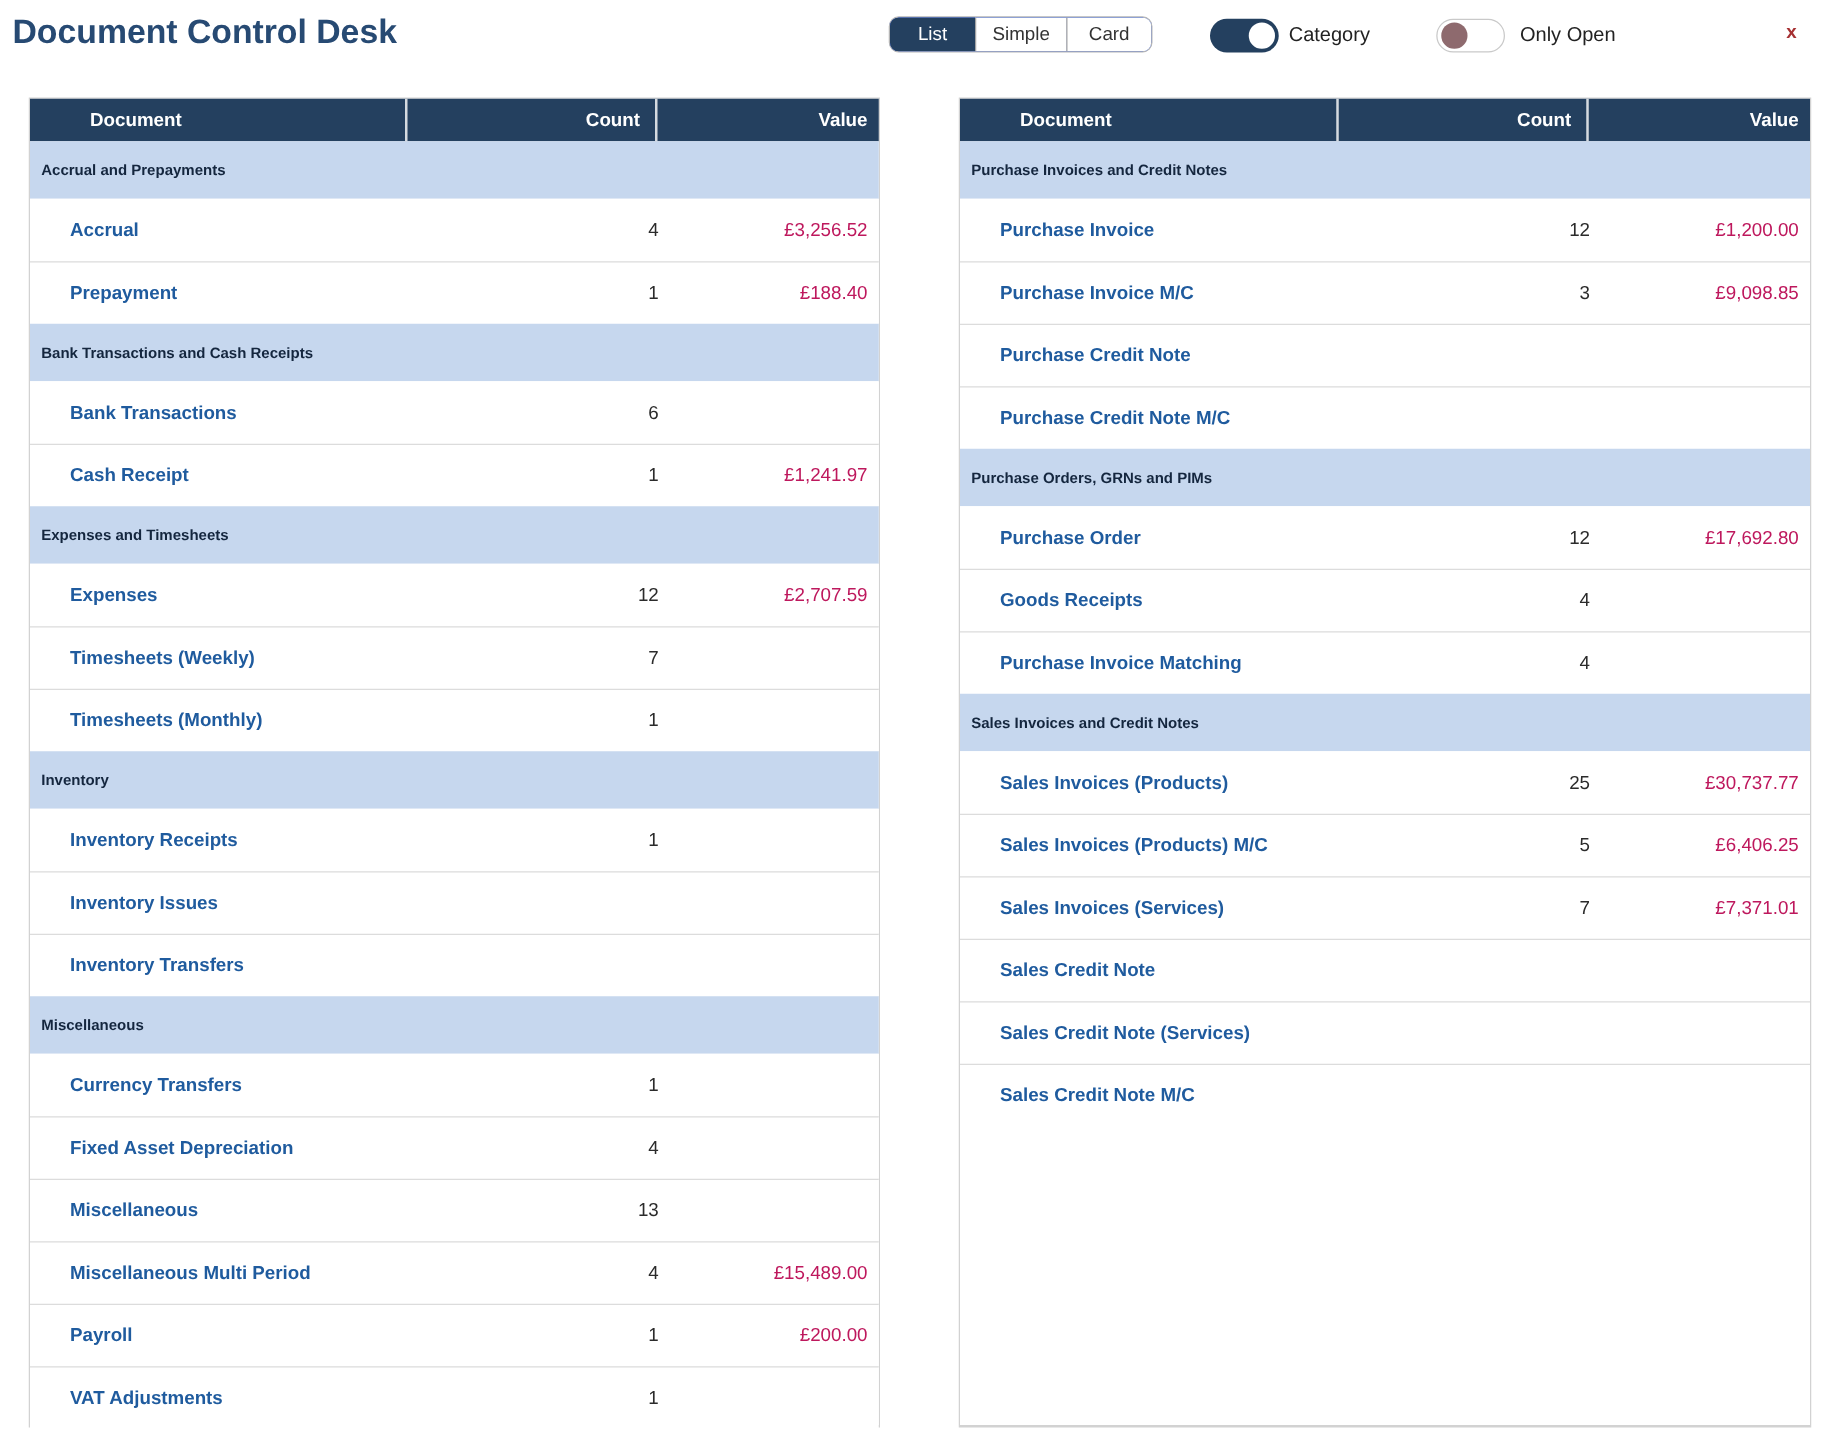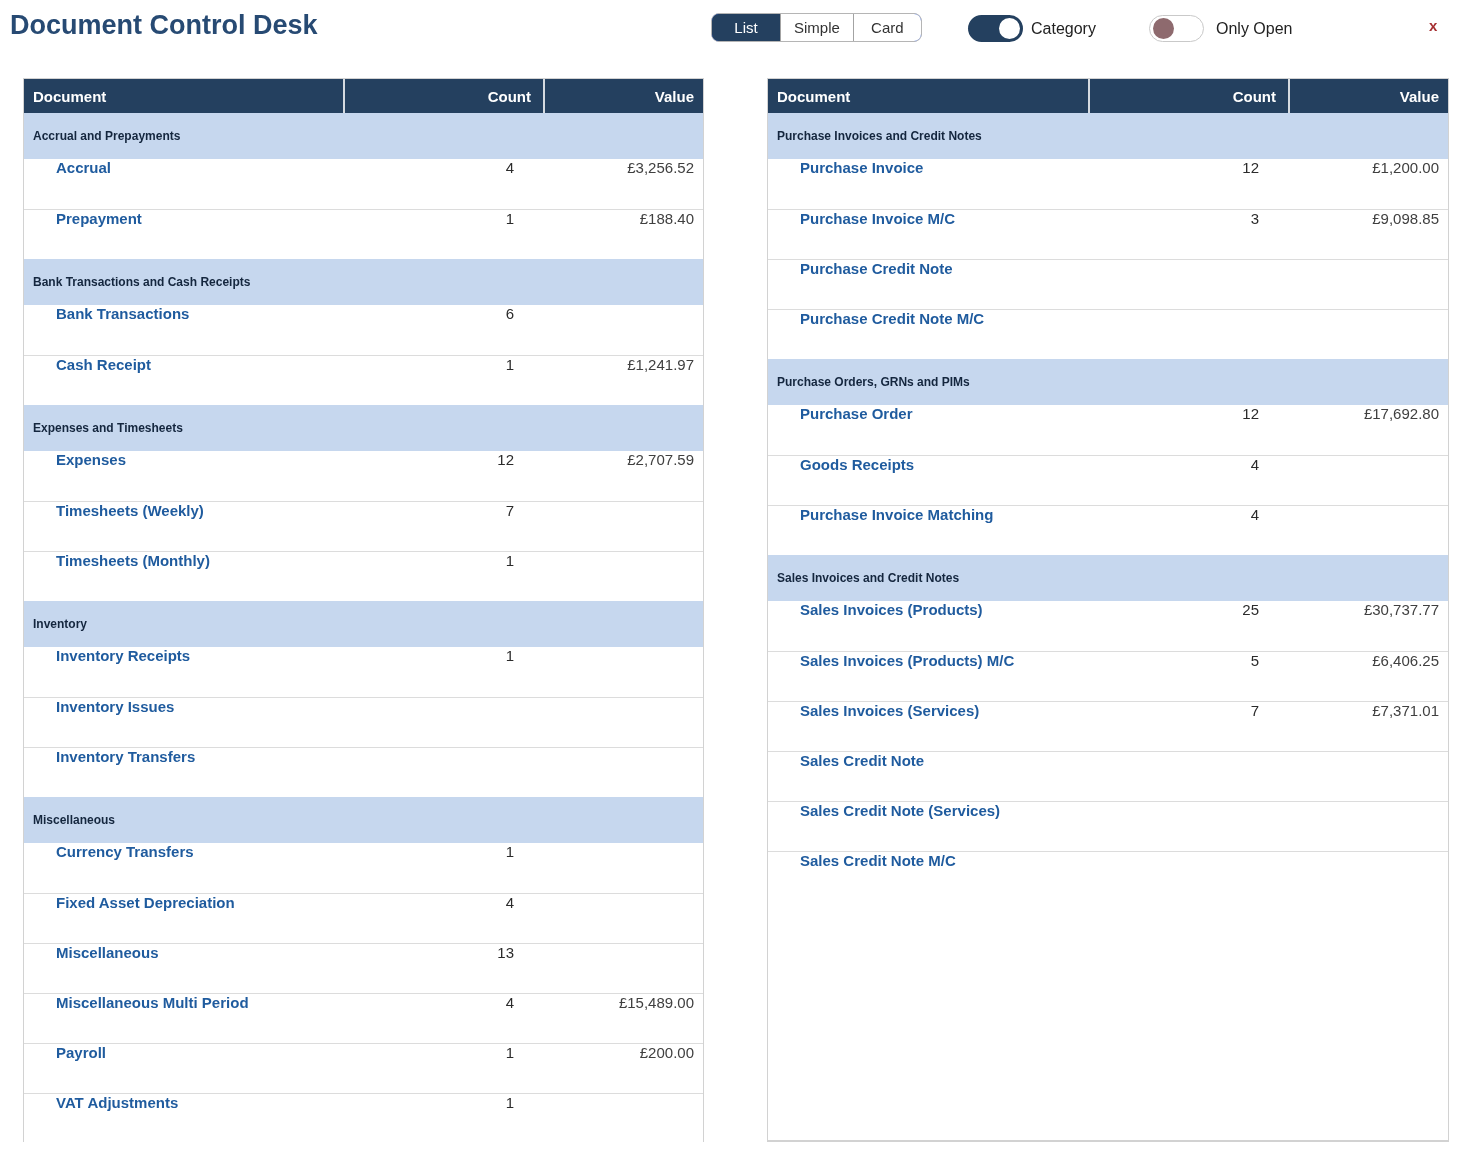--- a/index.html
+++ b/index.html
@@ -61,40 +61,40 @@
   }
   #table-left{ left:23px;  width:681px; }
   #table-right{ left:767px; width:682px; }
 
   .thead{
     display:flex; height:34px;
     background:#24405f; color:#fff;
     font-size:15px; font-weight:bold;
   }
   .th{ display:flex; align-items:center; }
-  .th-document{ flex:1; padding-left:9px; }
+  .th-document{ flex:1; padding-left:22px;margin-left:26px; }
   .th-count{ width:200px; justify-content:flex-end; padding-right:12px; border-left:2px solid #d5dae0; }
-  .th-value{ width:160px; justify-content:flex-end; padding-right:9px;  border-left:2px solid #d5dae0; }
+  .th-value{ width:179px; justify-content:flex-end; padding-right:9px;  border-left:2px solid #d5dae0; }
 
   .cat-row{
     height:46px; background:#c6d7ee;
     display:flex; align-items:center; padding-left:9px;
     font-size:12px; font-weight:bold; color:#14263e;
   }
 
   .data-row{
-    height:50px; display:flex; 
-    font-size:15px; background:#fff;gap:13px;
+    height:50px; display:flex; align-items:center;
+    font-size:15px; background:#fff;
   }
   .data-row + .data-row{ border-top:1px solid #dcdcdc; }
 
   .cell-doc{ flex:1; padding-left:32px; overflow:hidden; white-space:nowrap; }
   .doc-link{ color:#1f5b9e; font-weight:bold; cursor:pointer; }
   .cell-count{ width:168px; text-align:right; padding-right:12px; color:#2b2b2b; }
-  .cell-value{ width:164px; text-align:right; padding-right:9px;  color:#404040; }
+  .cell-value{ width:164px; text-align:right; padding-right:9px;  color:#be185d; }
 </style>
 </head>
 <body>
 
 <div class="screen">
 
   <div class="page-title">Document Control Desk</div>
 
   <div class="seg-group">
     <div class="seg selected">List</div>

